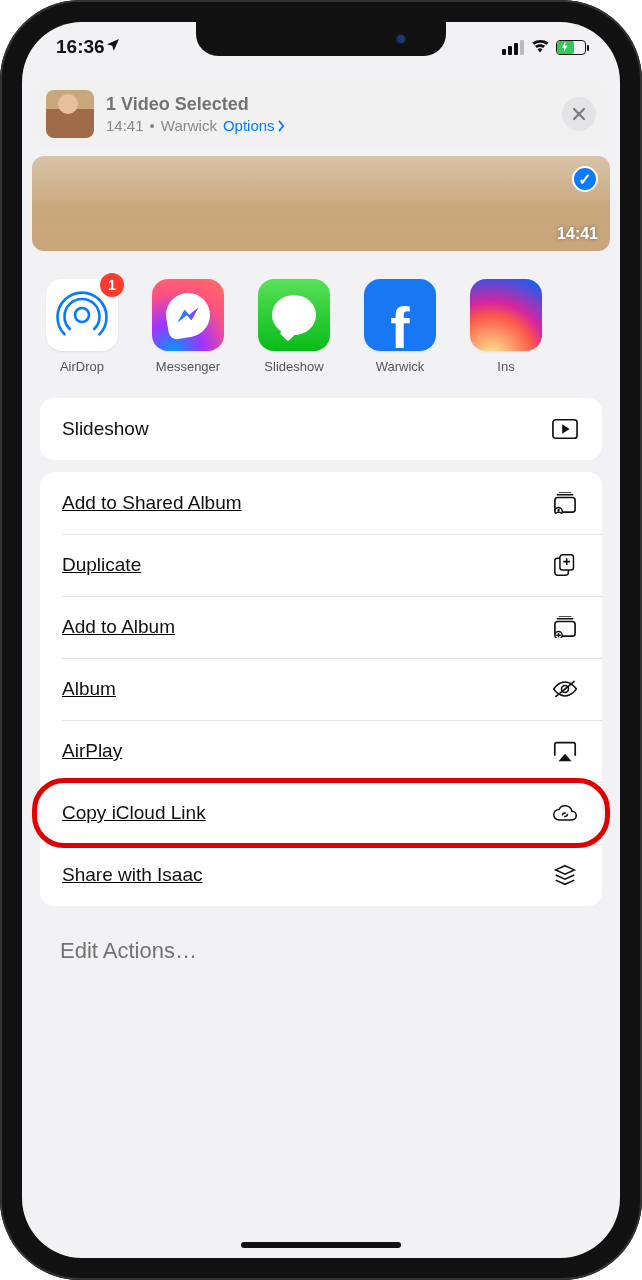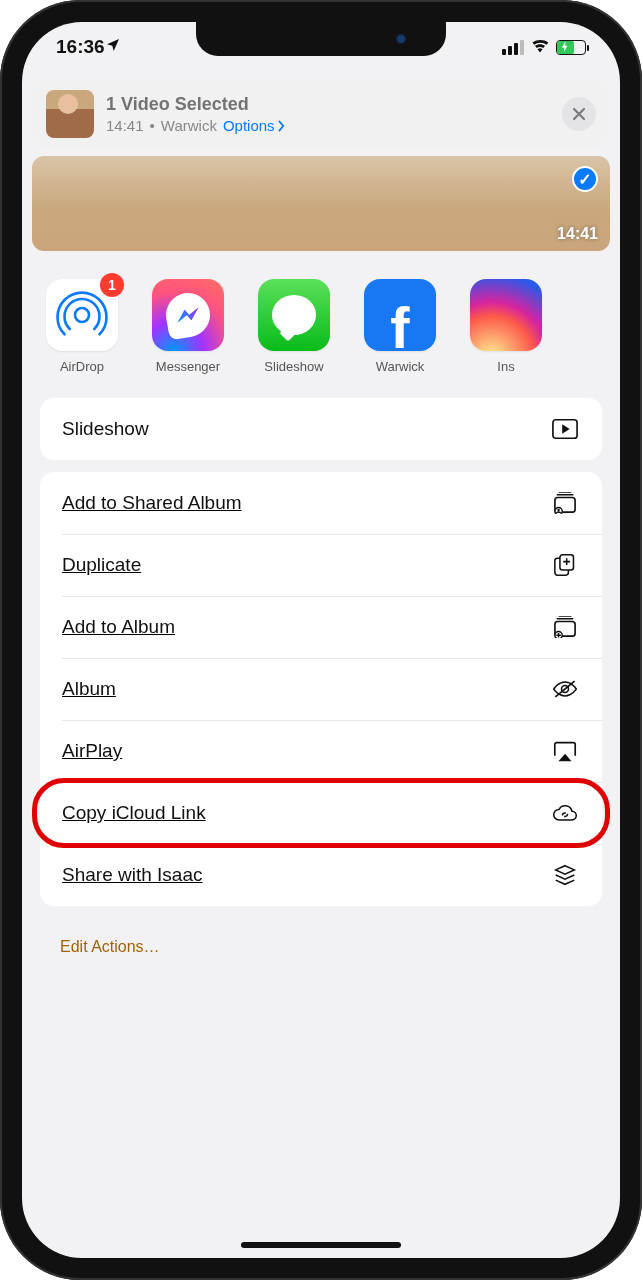--- a/index.html
+++ b/index.html
@@ -165,22 +165,22 @@
     position:absolute;
     border:5px solid #e00000;
     border-radius:32px;
     pointer-events:none;
     z-index:30;
   }
 
   .edit-actions {
     margin: 14px 18px;
     padding: 18px 20px;
-    font-size:16px;
-    color:#a16207;
+    font-size:22px;
+    color:#737373;
   }
 
   .home-indicator {
     position:absolute; bottom:10px; left:50%; transform:translateX(-50%);
     width:160px; height:6px; border-radius:3px; background:#111;
   }
 </style>
 </head>
 <body>
 

